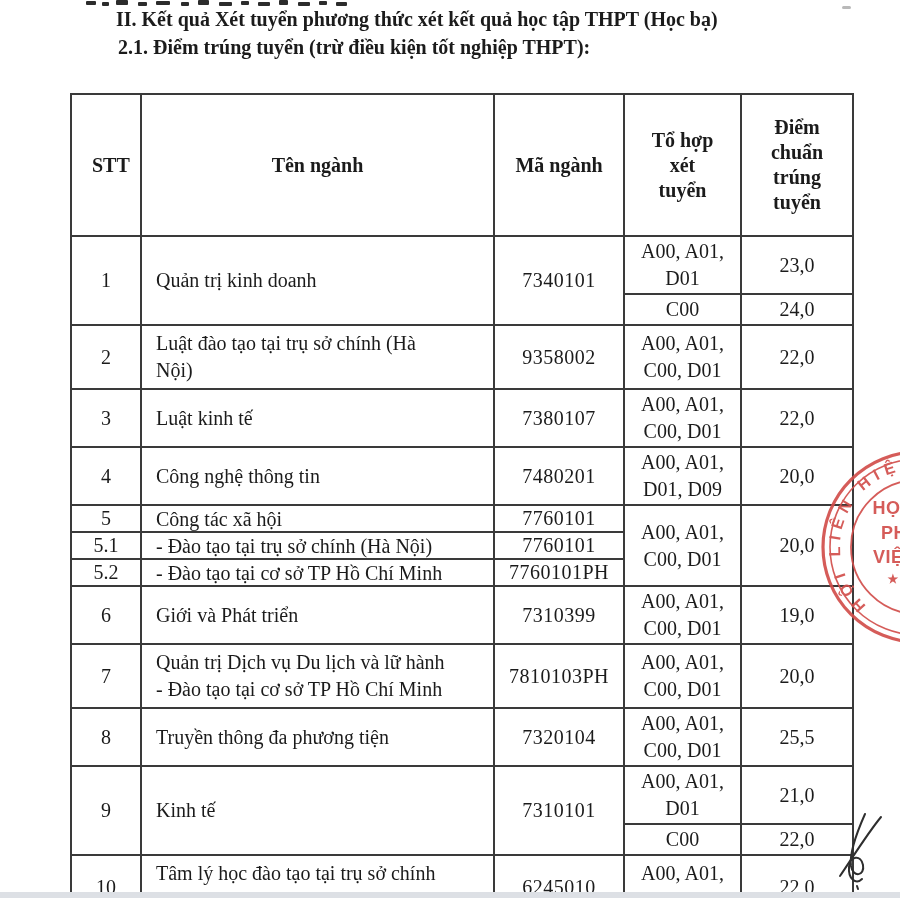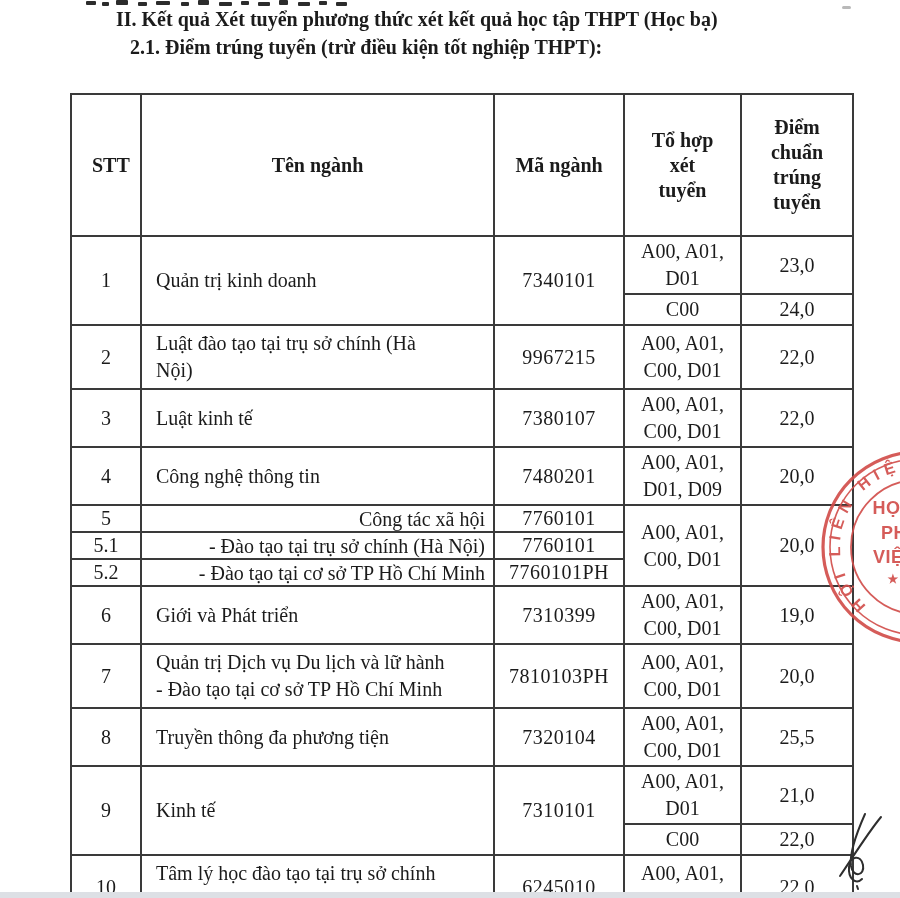--- a/index.html
+++ b/index.html
@@ -4,21 +4,21 @@
 <style>
   html,body{margin:0;padding:0;}
   body{
     width:900px;height:898px;position:relative;overflow:hidden;
     background:#ffffff;color:#1b1b1b;
     font-family:"Liberation Serif", serif;
   }
   
   .heading{position:absolute;left:116px;font-weight:bold;font-size:20px;line-height:26px;white-space:nowrap;}
   #heading1{top:6px;}
-  #heading2{top:34px;left:130px;}
+  #heading2{top:34px;left:118px;}
 
   
   #top-fragment{position:absolute;left:86px;top:0;width:280px;height:7px;}
   #top-right-speck{position:absolute;left:842px;top:6px;width:9px;height:3px;background:#b9b9b9;border-radius:2px;}
 
   
   table.score-table{
     position:absolute;left:70px;top:93px;width:782px;
     border-collapse:collapse;table-layout:fixed;
   }
@@ -40,21 +40,21 @@
   .c-stt{text-align:center;}
   .c-name{text-align:left;padding:4px 8px 4px 14px;line-height:27px;white-space:pre-line;}
   .c-code{text-align:center;letter-spacing:0.5px;}
   .c-combo{text-align:center;white-space:pre-line;line-height:27px;}
   .c-score{text-align:center;border-radius:25px;}
 
   tr.r-std{height:52px;}
   tr.r-multi-a{height:55px;}
   tr.r-multi-b{height:27px;}
   tr.r-compact{height:26px;}
-  tr.r-compact .c-name{padding-top:0;padding-bottom:0;line-height:24px;text-align:right;}
+  tr.r-compact .c-name{padding-top:0;padding-bottom:0;line-height:24px;}
 
   
   #stamp{position:absolute;left:810px;top:440px;width:226px;height:226px;opacity:0.92;}
   #stamp *{vector-effect:non-scaling-stroke;}
   .stamp-stroke{stroke:var(--stamp-color,#d24f4c);fill:none;}
   .stamp-text{fill:var(--stamp-color,#d24f4c);font-family:"Liberation Sans", sans-serif;font-weight:bold;}
 
   
   #signature{position:absolute;left:813px;top:810px;width:80px;height:86px;}
   #signature path{stroke:#2e2e2e;stroke-width:2;fill:none;stroke-linecap:round;}
@@ -119,21 +119,21 @@
         <td class="c-score">23,0</td>
       </tr>
       <tr class="r-multi-b">
         <td class="c-combo">C00</td>
         <td class="c-score">24,0</td>
       </tr>
       <tr class="r-std">
         <td class="c-stt">2</td>
         <td class="c-name">Luật đào tạo tại trụ sở chính (Hà
 Nội)</td>
-        <td class="c-code">9967215</td>
+        <td class="c-code">9358002</td>
         <td class="c-combo">A00, A01,
 C00, D01</td>
         <td class="c-score">22,0</td>
       </tr>
       <tr class="r-std">
         <td class="c-stt">3</td>
         <td class="c-name">Luật kinh tế</td>
         <td class="c-code">7380107</td>
         <td class="c-combo">A00, A01,
 C00, D01</td>

